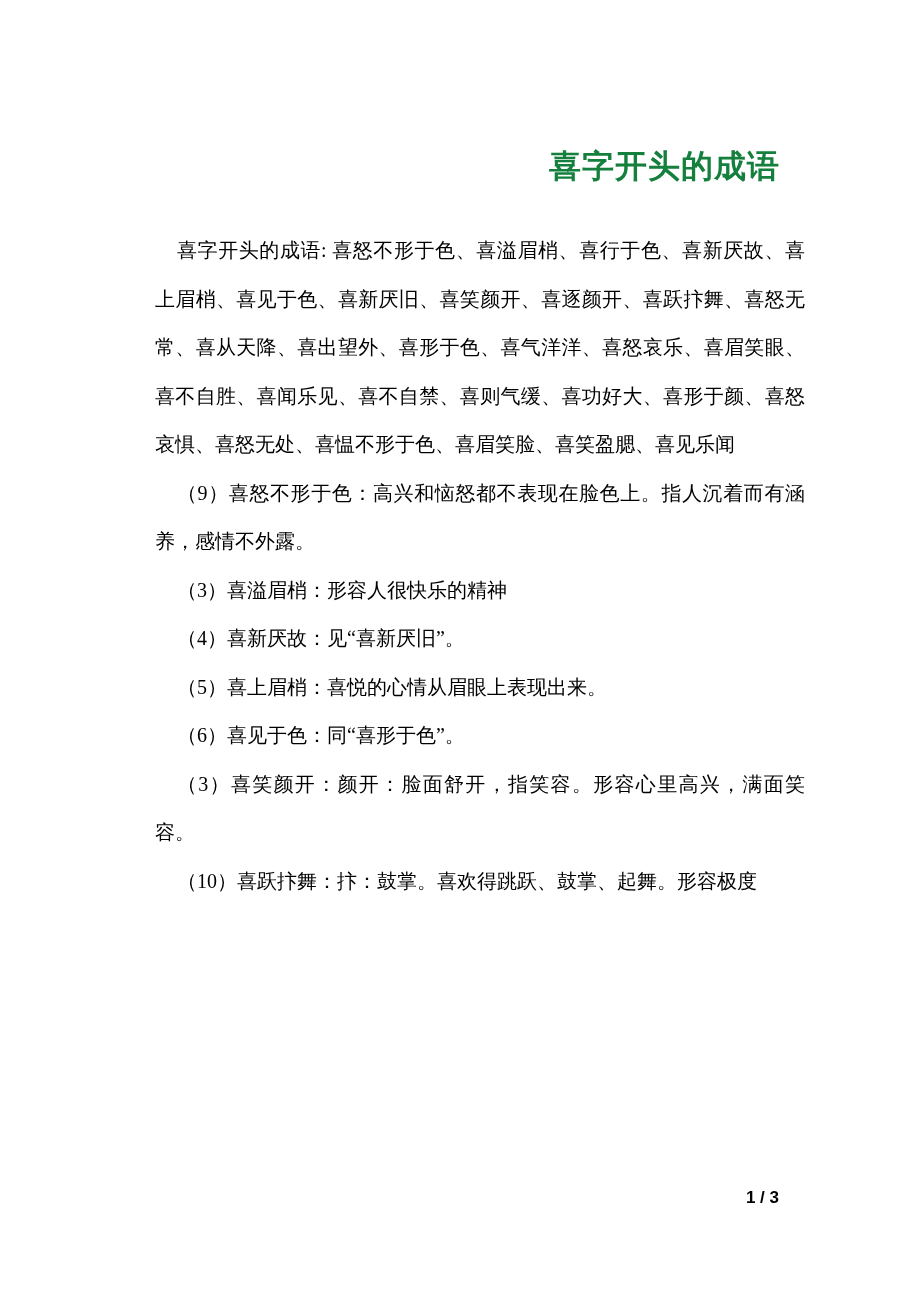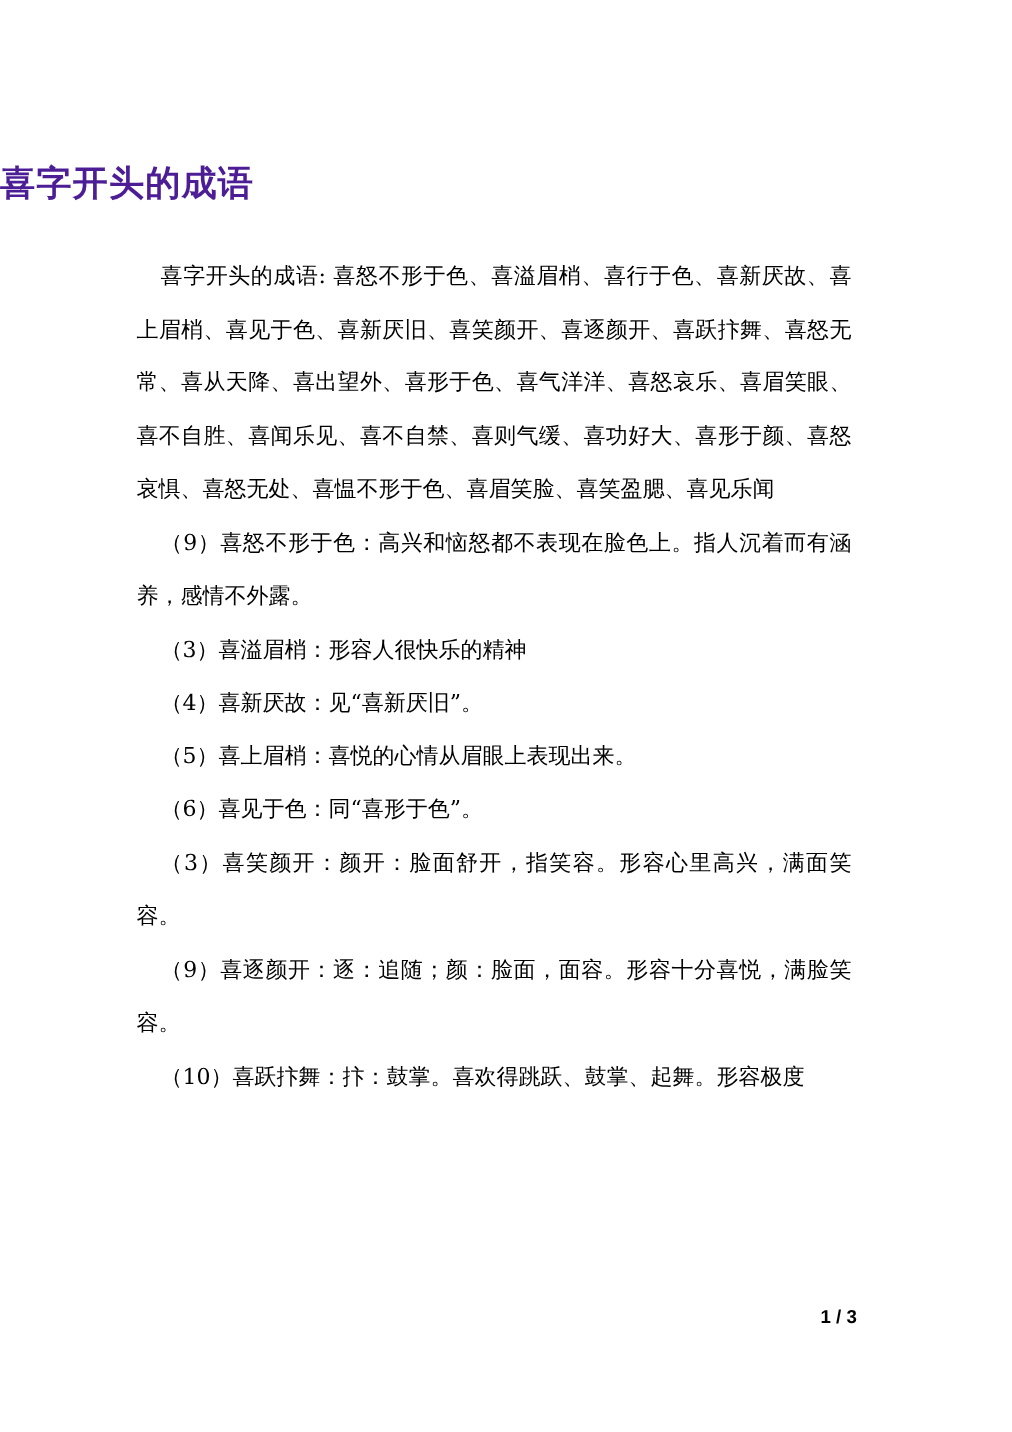--- a/index.html
+++ b/index.html
@@ -1,38 +1,37 @@
 <!DOCTYPE html>
 <html><head>
 <meta charset="utf-8">
 <style>
   html, body { margin: 0; padding: 0; background: #ffffff; }
   body { width: 920px; height: 1302px; position: relative; overflow: hidden;
          font-family: "DejaVu Serif", "Liberation Serif", serif; color: #000; }
   .page { position: absolute; left: 0; top: 0; width: 920px; height: 1302px; background: #fff; }
-  .title { position: absolute; left: 0; width: 780px; top: 146px; text-align: left;
-           font-size: 32px; line-height: 40px; color: #4c1d95; font-weight: bold; letter-spacing: 1px; }
-  .body { position: absolute; left: 124px; width: 650px; top: 226px; }
+  .title { position: absolute; left: 0; width: 780px; top: 146px; text-align: right;
+           font-size: 32px; line-height: 40px; color: #15803d; font-weight: bold; letter-spacing: 1px; }
+  .body { position: absolute; left: 155px; width: 650px; top: 226px; font-family: Liberation Serif, serif; }
   .para { font-size: 20px; line-height: 48.5px; margin: 0; text-align: justify; }
   .indent { text-indent: 22px; }
   .page-number { position: absolute; right: 141px; top: 1188px; font-size: 17px; font-weight: bold;
                  font-family: Liberation Sans, sans-serif; }
 </style>
 </head>
 <body>
 
 <div class="page">
   <div class="title">喜字开头的成语</div>
 
   <div class="body">
     <p class="para indent">喜字开头的成语: 喜怒不形于色、喜溢眉梢、喜行于色、喜新厌故、喜上眉梢、喜见于色、喜新厌旧、喜笑颜开、喜逐颜开、喜跃抃舞、喜怒无常、喜从天降、喜出望外、喜形于色、喜气洋洋、喜怒哀乐、喜眉笑眼、喜不自胜、喜闻乐见、喜不自禁、喜则气缓、喜功好大、喜形于颜、喜怒哀惧、喜怒无处、喜愠不形于色、喜眉笑脸、喜笑盈腮、喜见乐闻</p>
     <p class="para indent">（9）喜怒不形于色：高兴和恼怒都不表现在脸色上。指人沉着而有涵养，感情不外露。</p>
     <p class="para indent">（3）喜溢眉梢：形容人很快乐的精神</p>
     <p class="para indent">（4）喜新厌故：见“喜新厌旧”。</p>
     <p class="para indent">（5）喜上眉梢：喜悦的心情从眉眼上表现出来。</p>
     <p class="para indent">（6）喜见于色：同“喜形于色”。</p>
     <p class="para indent">（3）喜笑颜开：颜开：脸面舒开，指笑容。形容心里高兴，满面笑容。</p>
-    <p class="para indent">（9）喜逐颜开：逐：追随；颜：脸面，面容。形容十分喜悦，满脸笑容。</p>
     <p class="para indent">（10）喜跃抃舞：抃：鼓掌。喜欢得跳跃、鼓掌、起舞。形容极度</p>
   </div>
 
   <div class="page-number">1 / 3</div>
 </div>
 
 </body></html>

